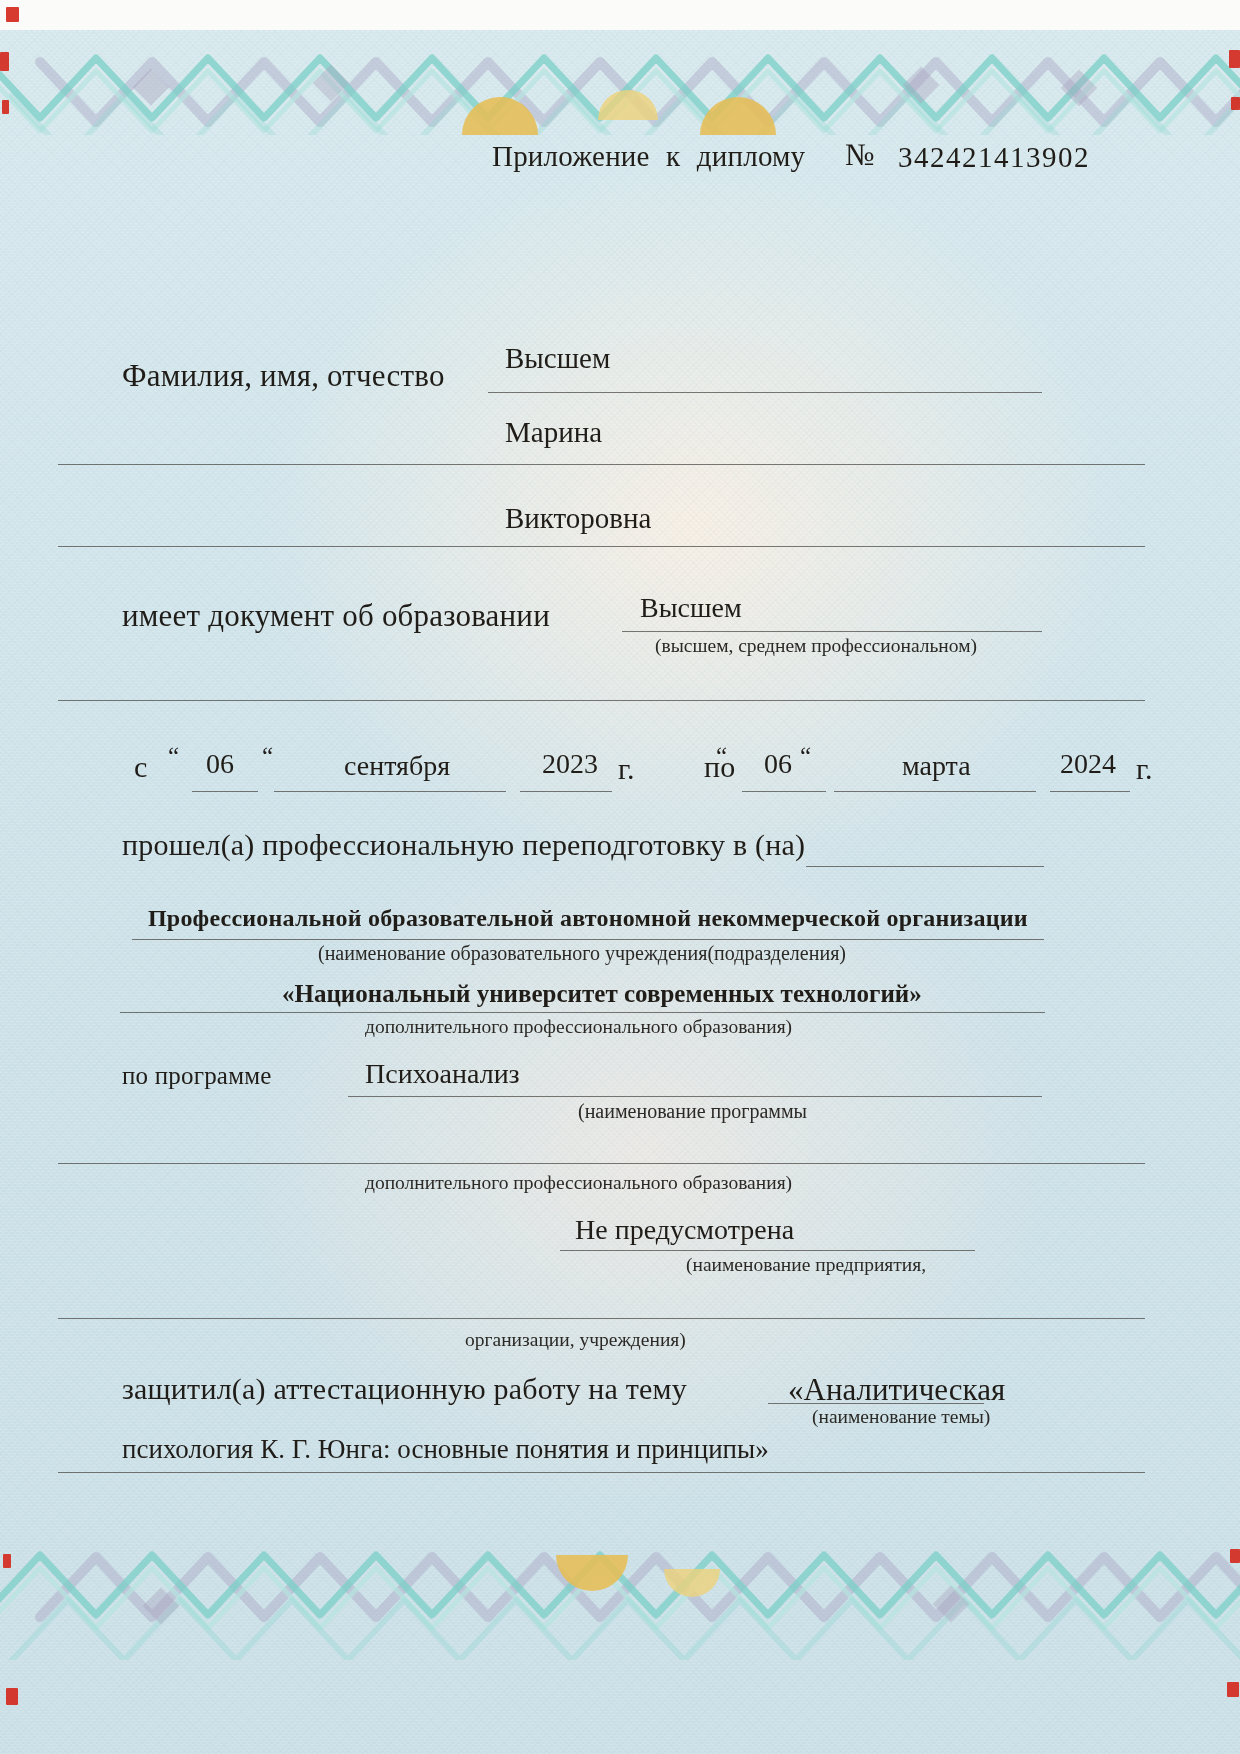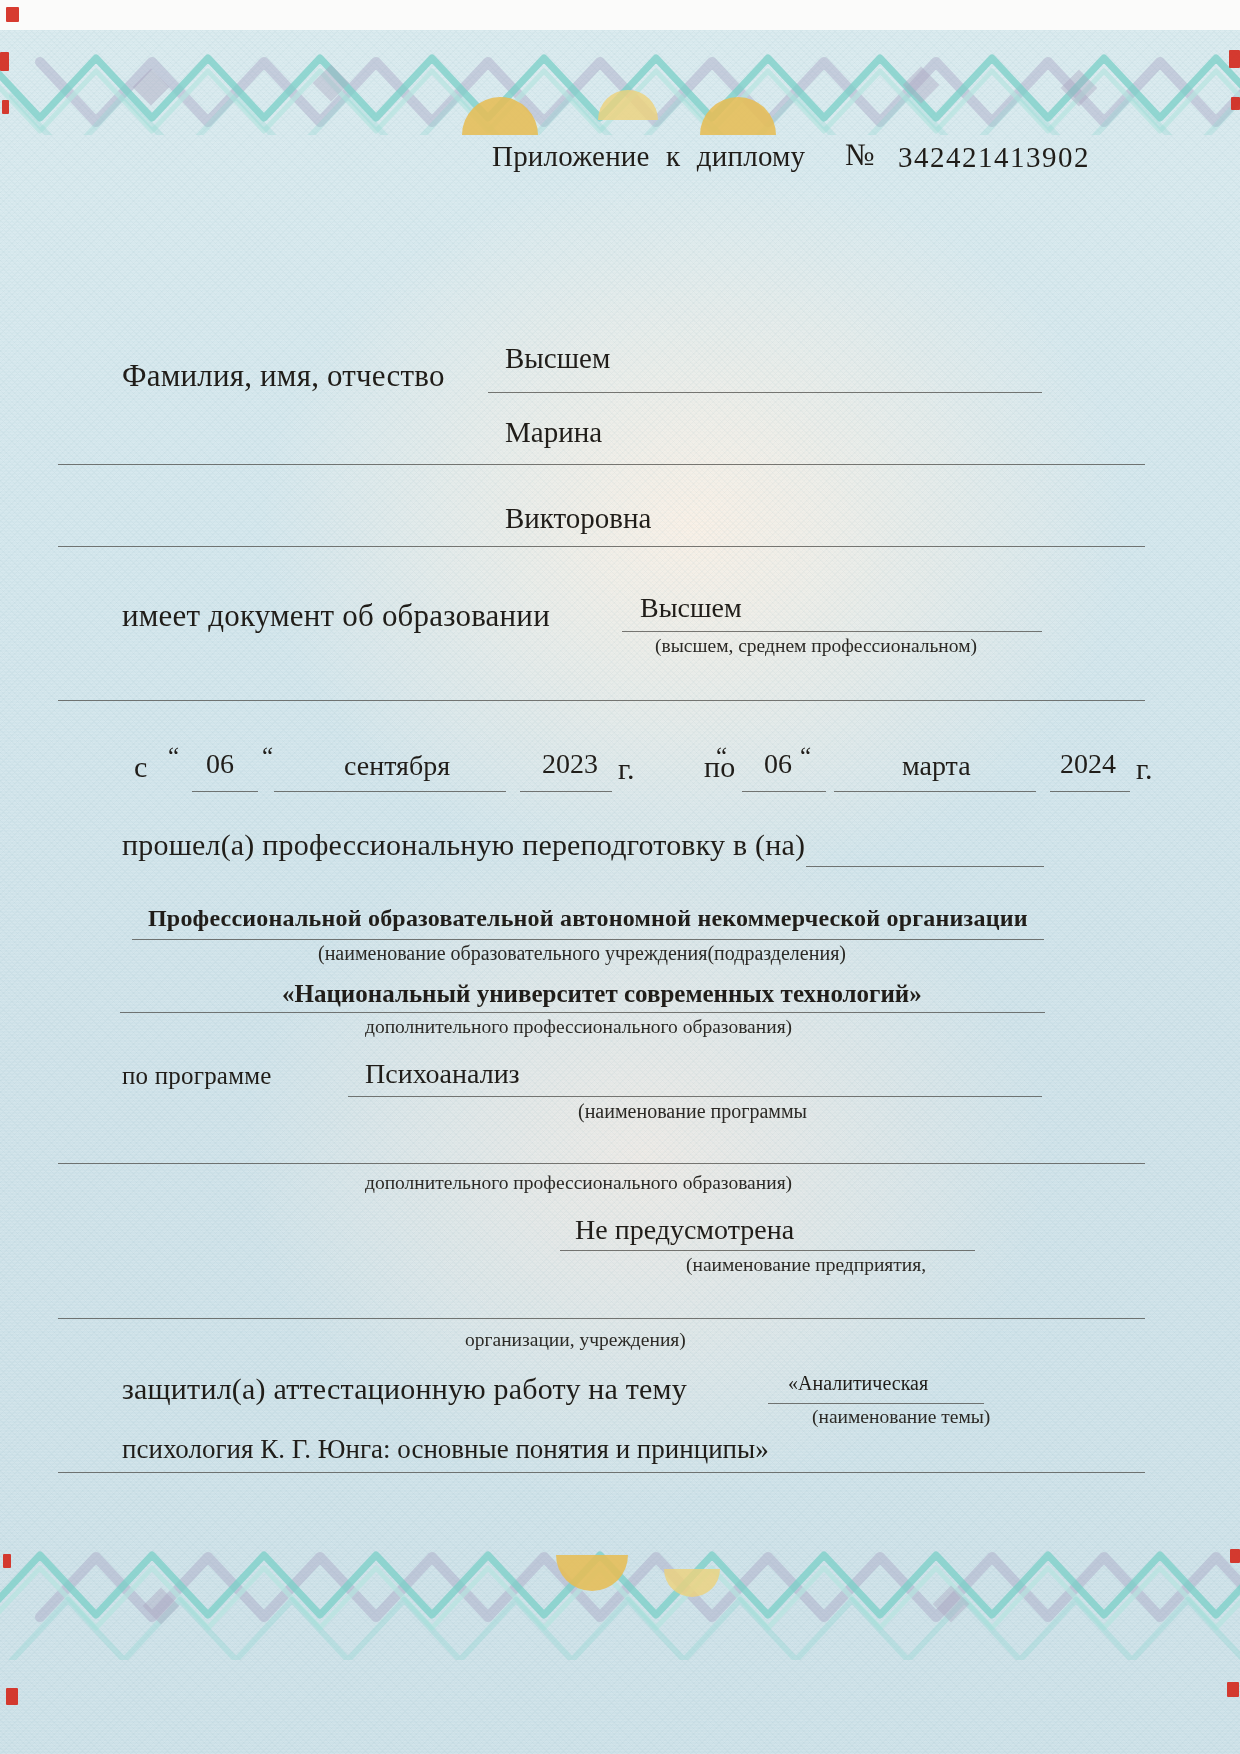--- a/index.html
+++ b/index.html
@@ -139,18 +139,18 @@
   <div class="abs cap" style="left:365px;top:1172px;">дополнительного профессионального образования)</div>
 
   <div class="abs val" style="left:575px;top:1214px;">Не предусмотрена</div>
   <div class="rule" style="left:560px;top:1250px;width:415px;"></div>
   <div class="abs cap" style="left:686px;top:1254px;">(наименование предприятия,</div>
 
   <div class="rule" style="left:58px;top:1318px;width:1087px;"></div>
   <div class="abs cap" style="left:465px;top:1329px;">организации, учреждения)</div>
 
   <div class="abs lbl" style="left:122px;top:1372px;font-size:30px;">защитил(а) аттестационную работу на тему</div>
-  <div class="abs val" style="left:788px;top:1372px;font-size:20px;">«Аналитическая</div>
+  <div class="abs val" style="left:788px;top:1372px;font-size:31px;">«Аналитическая</div>
   <div class="rule" style="left:768px;top:1403px;width:216px;"></div>
   <div class="abs cap" style="left:812px;top:1406px;">(наименование темы)</div>
   <div class="abs val" style="left:122px;top:1434px;font-size:27px;">психология К. Г. Юнга: основные понятия и принципы»</div>
   <div class="rule" style="left:58px;top:1472px;width:1087px;"></div>
 </div>
 
 </body></html>

